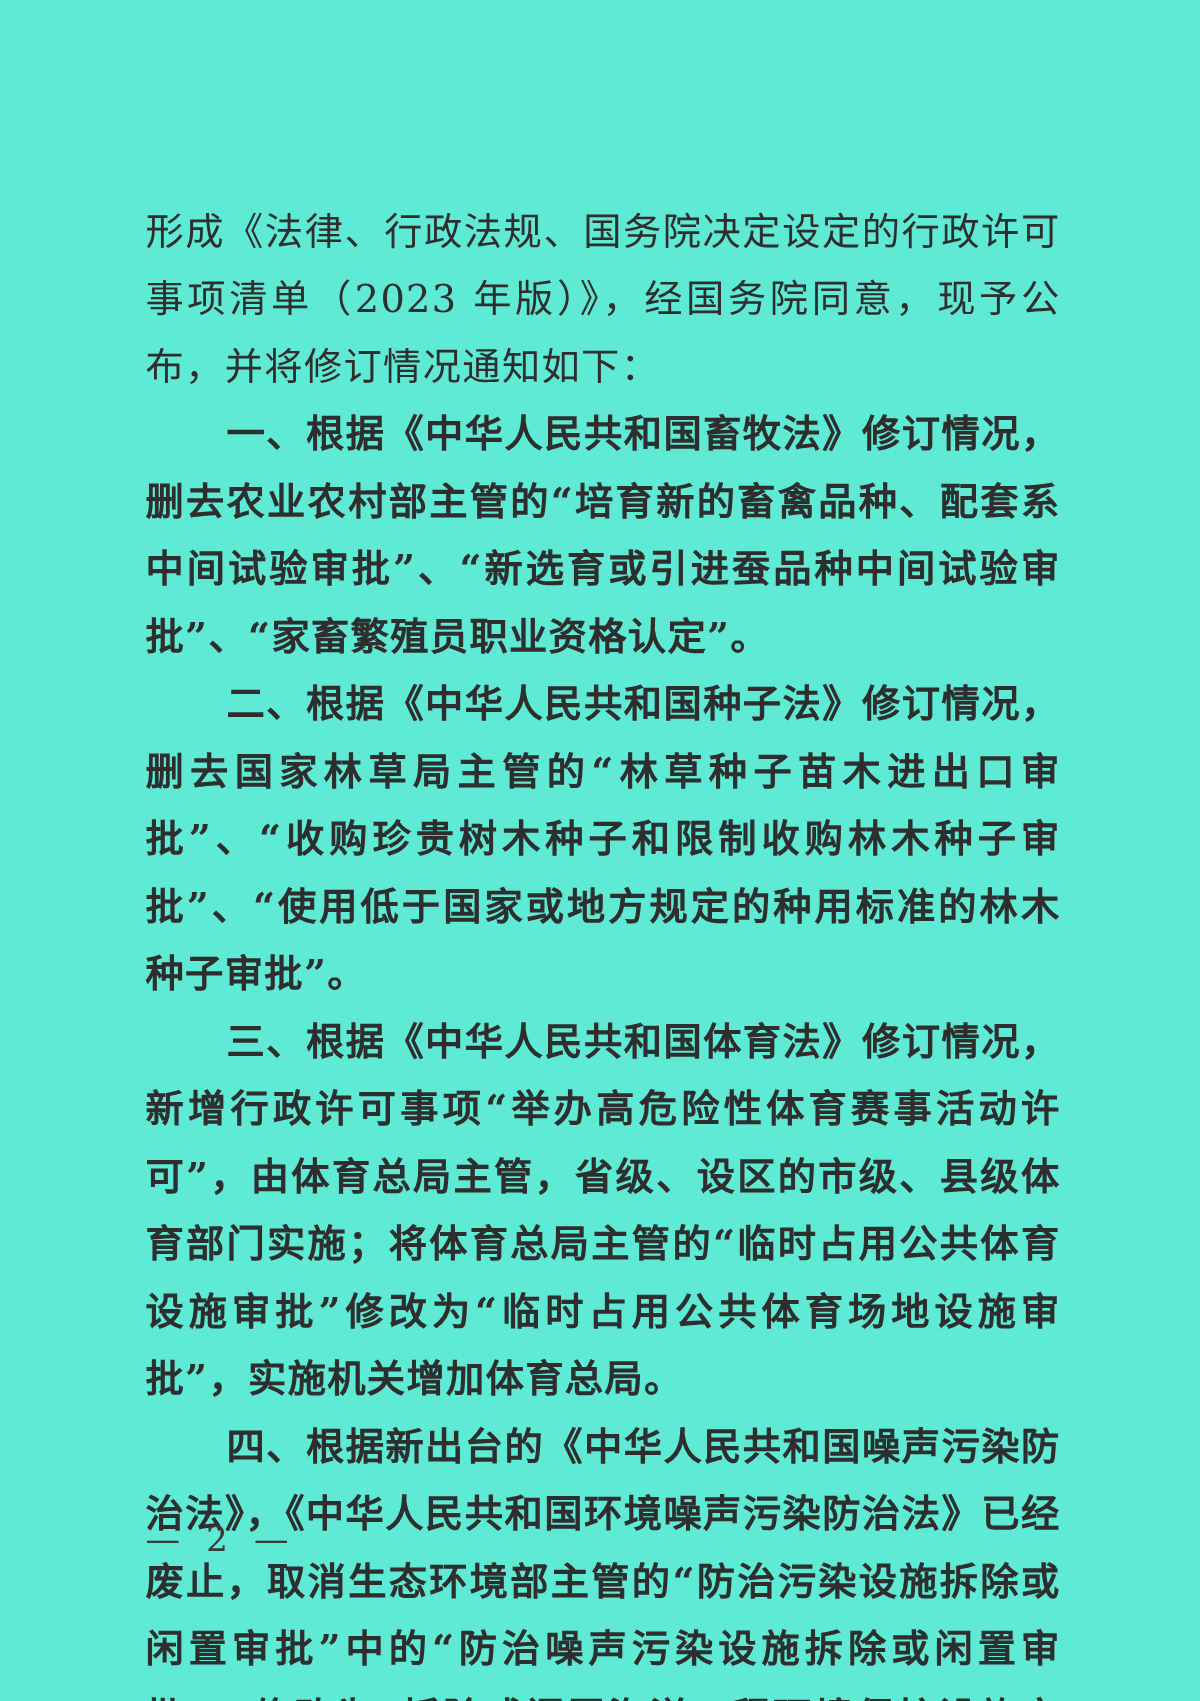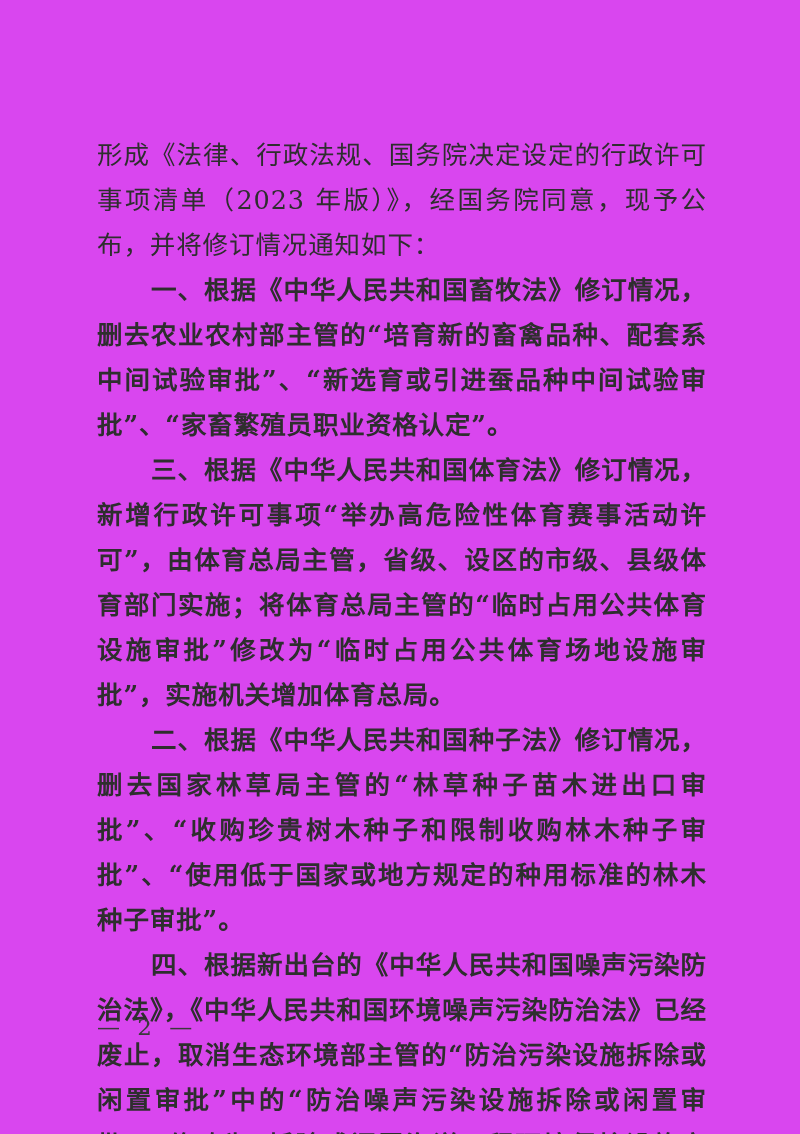--- a/index.html
+++ b/index.html
@@ -7,21 +7,21 @@
     margin: 0;
     padding: 0;
     background: #ffffff;
   }
 
   .page {
     position: relative;
     width: 800px;
     height: 1134px;
     margin: 0 auto;
-    background: #d946ef;
+    background: #5eead4;
     overflow: hidden;
     font-family: "DejaVu Serif", "Liberation Serif", serif;
     color: #2b2b2b;
   }
 
   
   .doc-body {
     position: absolute;
     left: 97px;
     top: 133px;
@@ -67,23 +67,23 @@
 <body>
 
 <div class="page">
 
   <div class="doc-body">
 
     <p class="para">形成《法律、行政法规、国务院决定设定的行政许可事项清单（2023 年版）》，经国务院同意，现予公布，并将修订情况通知如下：</p>
 
     <p class="para indent">一、根据《中华人民共和国畜牧法》修订情况，删去农业农村部主管的“培育新的畜禽品种、配套系中间试验审批”、“新选育或引进蚕品种中间试验审批”、“家畜繁殖员职业资格认定”。</p>
 
+    <p class="para indent">二、根据《中华人民共和国种子法》修订情况，删去国家林草局主管的“林草种子苗木进出口审批”、“收购珍贵树木种子和限制收购林木种子审批”、“使用低于国家或地方规定的种用标准的林木种子审批”。</p>
+
     <p class="para indent">三、根据《中华人民共和国体育法》修订情况，新增行政许可事项“举办高危险性体育赛事活动许可”，由体育总局主管，省级、设区的市级、县级体育部门实施；将体育总局主管的“临时占用公共体育设施审批”修改为“临时占用公共体育场地设施审批”，实施机关增加体育总局。</p>
-
-    <p class="para indent">二、根据《中华人民共和国种子法》修订情况，删去国家林草局主管的“林草种子苗木进出口审批”、“收购珍贵树木种子和限制收购林木种子审批”、“使用低于国家或地方规定的种用标准的林木种子审批”。</p>
 
     <p class="para indent">四、根据新出台的《中华人民共和国噪声污染防治法》，《中华人民共和国环境噪声污染防治法》已经废止，取消生态环境部主管的“防治污染设施拆除或闲置审批”中的“防治噪声污染设施拆除或闲置审批”，修改为“拆除或闲置海洋工程环境保护设施审批”。</p>
 
   </div>
 
   <div class="page-footer">
     <span class="num-wrap">—  2  —</span>
   </div>
 
 </div>

